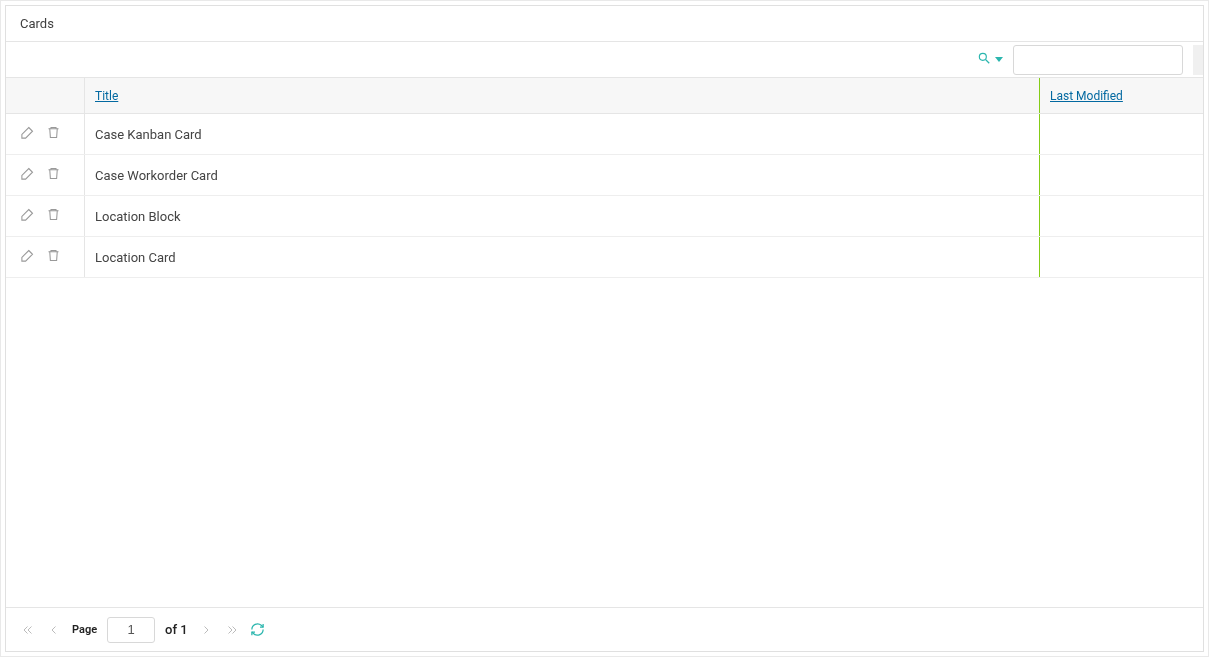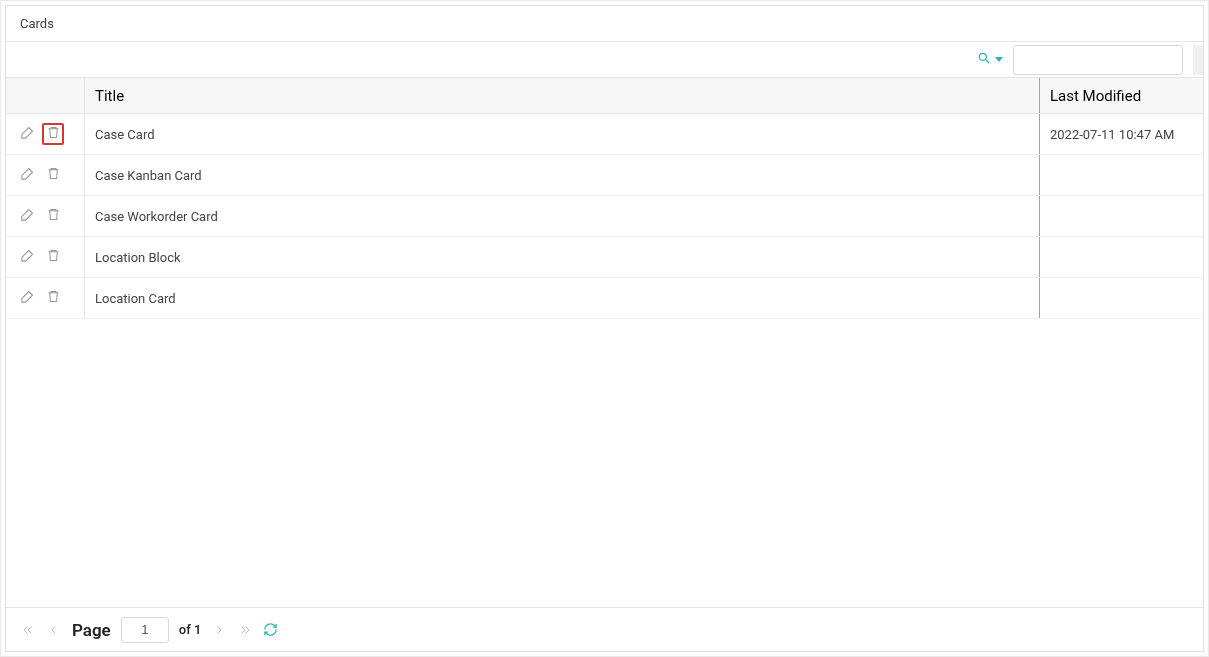--- a/index.html
+++ b/index.html
@@ -86,22 +86,23 @@
     height: 36px;
     align-items: stretch;
   }
   .col-actions { width: 78px; flex: 0 0 78px; }
   .col-title { flex: 1 1 auto; border-left: 1px solid #e5e5e5; }
   .col-modified { width: 164px; flex: 0 0 164px; border-left: 1px solid #84cc16; }
   .hdr-cell {
     display: flex;
     align-items: center;
     padding: 0 10px;
-    font-size: 15px;
-    color: #000000;
+    font-size: 12px;
+    color: #0369a1;
+    text-decoration: underline;
   }
   .grid-body {
     flex: 1 1 auto;
     overflow: auto;
   }
   .row {
     display: flex;
     height: 41px;
     border-bottom: 1px solid #eee;
     align-items: center;
@@ -147,21 +148,21 @@
   .pg-btn {
     width: 16px;
     height: 16px;
     display: inline-flex;
     align-items: center;
     justify-content: center;
     cursor: pointer;
     color: #bbb;
   }
   .pg-btn svg { width: 12px; height: 12px; }
-  .pg-label { font-size: 17px; color: #222; font-weight: 600; }
+  .pg-label { font-size: 11px; color: #222; font-weight: 600; }
   .pg-input {
     width: 48px; height: 26px;
     border: 1px solid #d8d8d8;
     border-radius: 3px;
     text-align: center;
     font-size: 13px;
     color: #555;
   }
   .pg-of { font-size: 13px; color: #222; font-weight: 500; text-align: center; }
   .refresh-btn {
@@ -203,38 +204,20 @@
     </div>
 
     <div class="grid-body" id="grid-body">
         <div class="row">
           <div class="cell col-actions">
             <span class="action-btn">
               <span><svg viewBox="0 0 24 24" stroke-width="1.7">
                   <path d="M14 4l6 6L9 21H3v-6L14 4z"></path>
                 </svg></span>
             </span>
-            <span class="action-btn highlight">
-              <span><svg viewBox="0 0 24 24" stroke-width="1.7">
-                  <polyline points="4 6 20 6"></polyline>
-                  <path d="M8 6V4h8v2"></path>
-                  <path d="M6 6l1 14h10l1-14"></path>
-                </svg></span>
-            </span>
-          </div>
-          <div class="cell col-title">Case Card</div>
-          <div class="cell col-modified">2022-07-11 10:47 AM</div>
-        </div>
-        <div class="row">
-          <div class="cell col-actions">
-            <span class="action-btn">
-              <span><svg viewBox="0 0 24 24" stroke-width="1.7">
-                  <path d="M14 4l6 6L9 21H3v-6L14 4z"></path>
-                </svg></span>
-            </span>
             <span class="action-btn">
               <span><svg viewBox="0 0 24 24" stroke-width="1.7">
                   <polyline points="4 6 20 6"></polyline>
                   <path d="M8 6V4h8v2"></path>
                   <path d="M6 6l1 14h10l1-14"></path>
                 </svg></span>
             </span>
           </div>
           <div class="cell col-title">Case Kanban Card</div>
           <div class="cell col-modified"></div>

